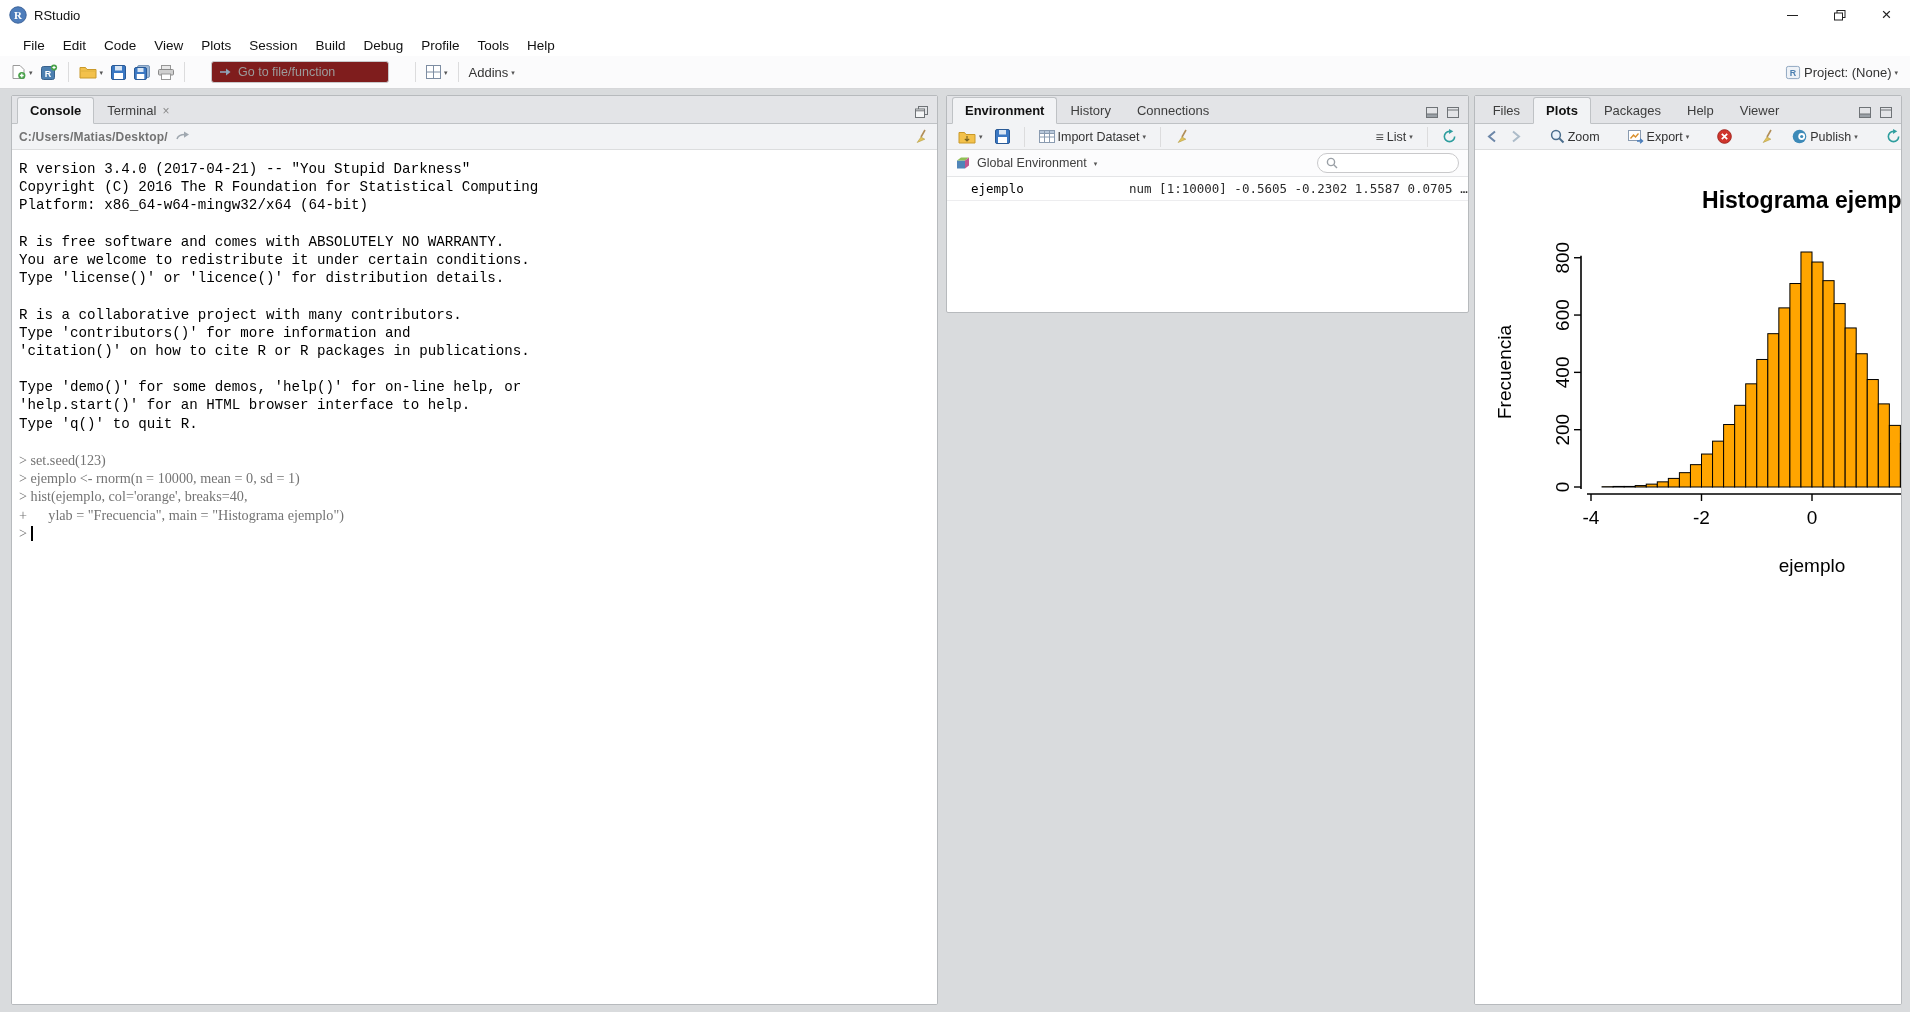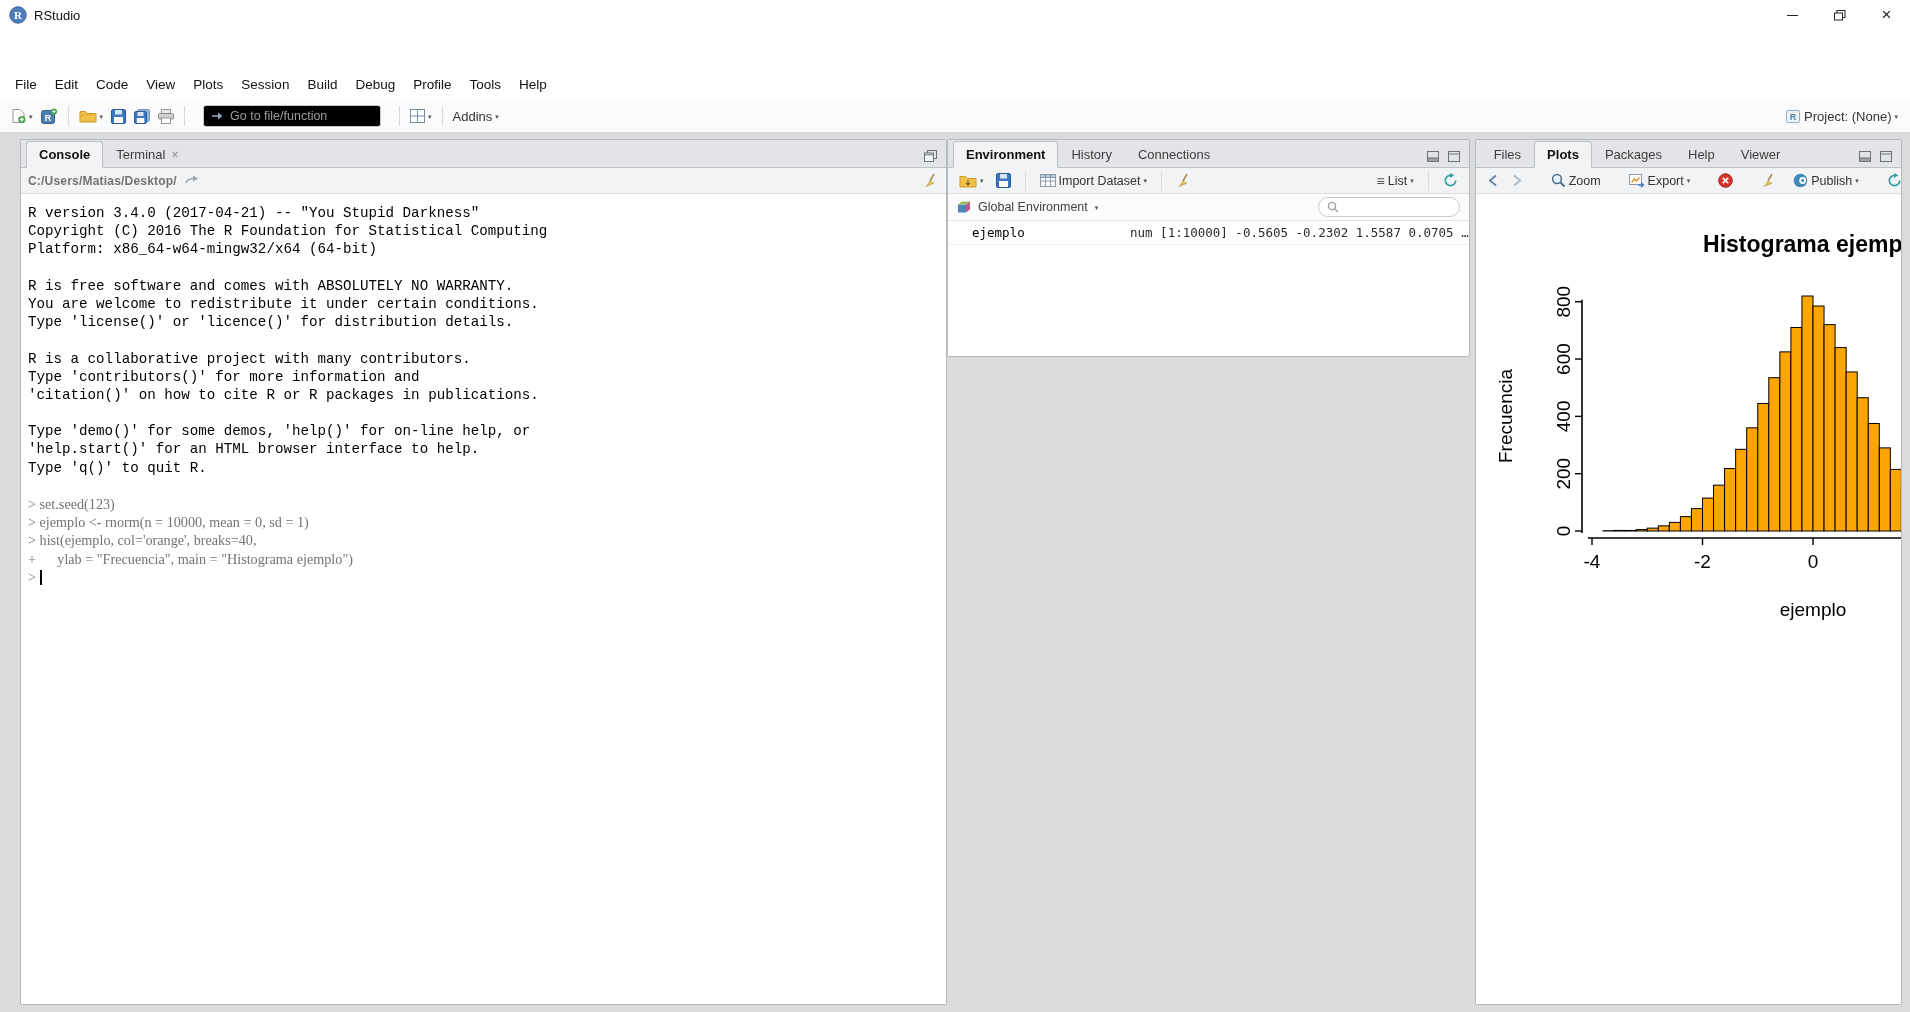--- a/index.html
+++ b/index.html
@@ -9,34 +9,34 @@
   .app { width:1910px; height:1012px; display:flex; flex-direction:column; background:#fff; }
 
   
   .titlebar { height:30px; display:flex; align-items:center; padding-left:9px; background:#fff; flex-shrink:0; }
   .app-title { font-size:13px; margin-left:7px; color:#111; }
   .win-controls { margin-left:auto; display:flex; height:100%; }
   .win-btn { width:47px; height:100%; display:flex; align-items:center; justify-content:center; color:#222; font-size:15px; }
   .min-glyph { display:inline-block; width:11px; height:1px; background:#222; }
 
   
-  .menubar { height:26px; display:flex; align-items:flex-start; padding-left:6px; background:#fff; flex-shrink:0;margin-top:44px; }
+  .menubar { height:26px; display:flex; align-items:flex-end; padding-left:14px; background:#fff; flex-shrink:0; }
   .menu-item { padding:3px 9px; font-size:13.5px; color:#111; border-radius:2px; }
 
   
   .toolbar { height:33px; display:flex; align-items:center; padding:0 8px; background:#fbfbfc; border-bottom:1px solid #d6d7d9; flex-shrink:0; }
   .tb-btn { display:flex; align-items:center; gap:3px; padding:3px 4px; border-radius:3px; color:#333; font-size:12.5px; }
   .tb-sep { width:1px; height:20px; background:#dcdcdd; margin:0 6px; }
   .caret { font-size:7px; color:#555; line-height:1; }
-  .goto-box { display:flex; align-items:center; gap:6px; width:178px; height:22px; border:1px solid #c8c8ca; border-radius:3px; background:#000000; padding:0 7px; margin:0 12px; }
+  .goto-box { display:flex; align-items:center; gap:6px; width:178px; height:22px; border:1px solid #c8c8ca; border-radius:3px; background:#7f1d1d; padding:0 7px; margin:0 20px; }
   .goto-box span { color:#9b9b9b; font-size:12.5px; }
   .tb-spacer { flex:1; }
 
   
-  .workspace { flex:1; background:#d9dbdd; display:flex; padding:6px 8px 7px 20px; min-height:0; }
+  .workspace { flex:1; background:#d9dbdd; display:flex; gap:8px; padding:6px 8px 7px 11px; min-height:0; }
   .panel { background:#fff; border:1px solid #b7babd; border-radius:2px; display:flex; flex-direction:column; overflow:hidden; min-height:0; }
   .console-panel { width:927px; flex-shrink:0; }
   .right-col { flex:1; display:flex; flex-direction:row; gap:5px; min-width:0; }
   .env-panel { height:218px; flex-shrink:0; }
   .plots-panel { flex:1; }
 
   
   .tabstrip { height:28px; background:#e3e4e7; border-bottom:1px solid #bfc2c5; display:flex; align-items:flex-end; padding-left:5px; flex-shrink:0; }
   .tab { height:27px; display:flex; align-items:center; gap:6px; padding:0 12px; font-size:13px; color:#3d3d3d; border:1px solid transparent; margin-bottom:-1px; }
   .tab.active { background:#f2f3f5; border-color:#bfc2c5; border-bottom-color:#f2f3f5; border-radius:3px 3px 0 0; font-weight:bold; color:#111; }

